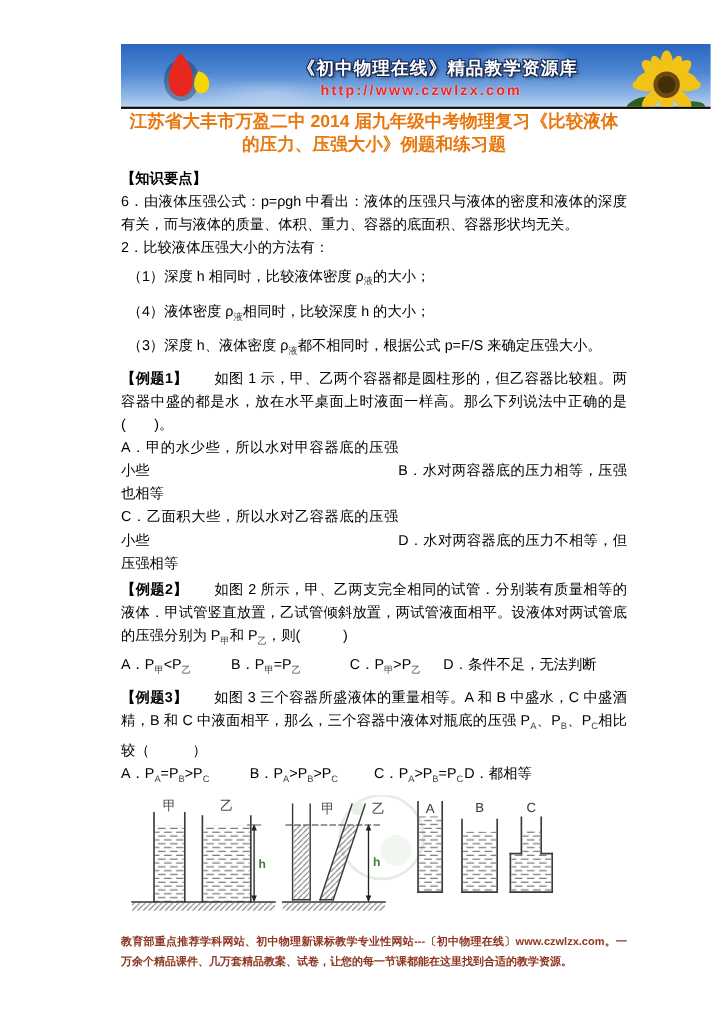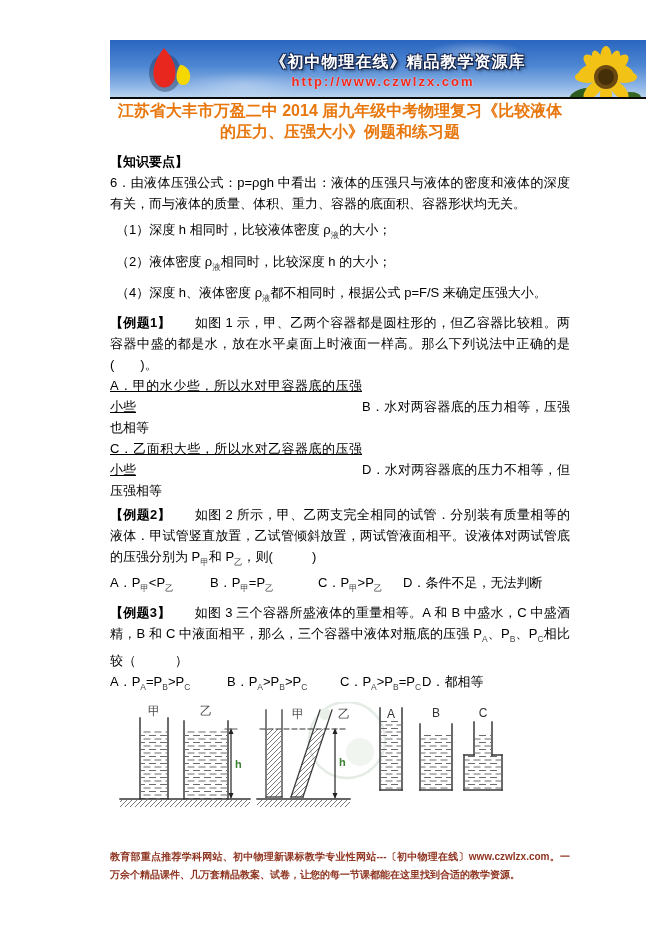--- a/index.html
+++ b/index.html
@@ -25,21 +25,21 @@
     font-size:16px;font-weight:bold;line-height:21px;color:#e8770e;}
   
   .content{position:absolute;left:110px;top:151px;width:460px;bottom:90px;overflow:hidden;
     font-size:13px;line-height:21px;text-align:justify;}
   .para{margin:0;}
   .bold{font-weight:bold;}
   .method{padding-left:6px;margin-top:5px;}
   .ex{margin-top:3px;}
   .ex-label{font-weight:bold;margin-right:24px;}
   sub{font-size:8.5px;color:#454545;}
-  .opt-a{display:inline-block;width:252px;text-decoration:underline;}
+  .opt-a{display:inline-block;width:252px;}
   .optrow{display:flex;margin-top:0;}
   .opts2 span:nth-child(1){width:100px;}  .opts2 span:nth-child(2){width:108px;}  .opts2 span:nth-child(3){width:85px;}
   .opts3 span:nth-child(1){width:117px;}  .opts3 span:nth-child(2){width:113px;}  .opts3 span:nth-child(3){width:82px;}
   .figs{margin:5px 0 7px 0;}
   .figlabel{font-size:12px;fill:#4a4a4a;}
   .figlabel-abc{font-size:12px;fill:#333;}
   .hlabel{font-size:11px;fill:#3c8031;font-weight:bold;}
   
   .footer{position:absolute;left:110px;top:848px;width:460px;
     font-size:10px;line-height:18px;font-weight:bold;color:#8f3420;text-align:justify;}
@@ -78,23 +78,24 @@
       <circle cx="38" cy="36" r="8" fill="#452f08"></circle>
     </svg>
   </div>
 
   <div class="doc-title">江苏省大丰市万盈二中 2014 届九年级中考物理复习《比较液体的压力、压强大小》例题和练习题</div>
 
   <div class="content">
 
     <div class="para bold">【知识要点】</div>
     <div class="para">6．由液体压强公式：p=ρgh 中看出：液体的压强只与液体的密度和液体的深度有关，而与液体的质量、体积、重力、容器的底面积、容器形状均无关。</div>
+    <div class="para">2．比较液体压强大小的方法有：</div>
     <div class="para method"><span>（1）深度 h 相同时，比较液体密度 ρ</span><sub>液</sub><span>的大小；</span></div>
-    <div class="para method"><span>（2）液体密度 ρ</span><sub>液</sub><span>相同时，比较深度 h 的大小；</span></div>
-    <div class="para method"><span>（4）深度 h、液体密度 ρ</span><sub>液</sub><span>都不相同时，根据公式 p=F/S 来确定压强大小。</span></div>
+    <div class="para method"><span>（4）液体密度 ρ</span><sub>液</sub><span>相同时，比较深度 h 的大小；</span></div>
+    <div class="para method"><span>（3）深度 h、液体密度 ρ</span><sub>液</sub><span>都不相同时，根据公式 p=F/S 来确定压强大小。</span></div>
 
     
     <div class="para ex"><span class="ex-label">【例题1】</span><span>如图 1 示，甲、乙两个容器都是圆柱形的，但乙容器比较粗。两容器中盛的都是水，放在水平桌面上时液面一样高。那么下列说法中正确的是(　　)。</span></div>
     <div class="para"><span class="opt-a">A．甲的水少些，所以水对甲容器底的压强小些</span><span>B．水对两容器底的压力相等，压强也相等</span></div>
     <div class="para"><span class="opt-a">C．乙面积大些，所以水对乙容器底的压强小些</span><span>D．水对两容器底的压力不相等，但压强相等</span></div>
 
     
     <div class="para ex"><span class="ex-label">【例题2】</span><span><span>如图 2 所示，甲、乙两支完全相同的试管．分别装有质量相等的液体．甲试管竖直放置，乙试管倾斜放置，两试管液面相平。设液体对两试管底的压强分别为 P</span><sub>甲</sub><span>和 P</span><sub>乙</sub><span>，则(　　　)</span></span></div>
     <div class="para optrow opts2">
       <span><span>A．P</span><sub>甲</sub><span>&lt;P</span><sub>乙</sub></span>

